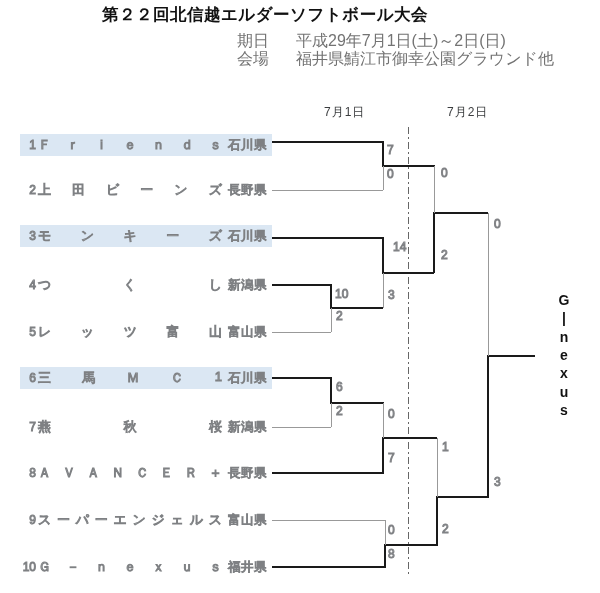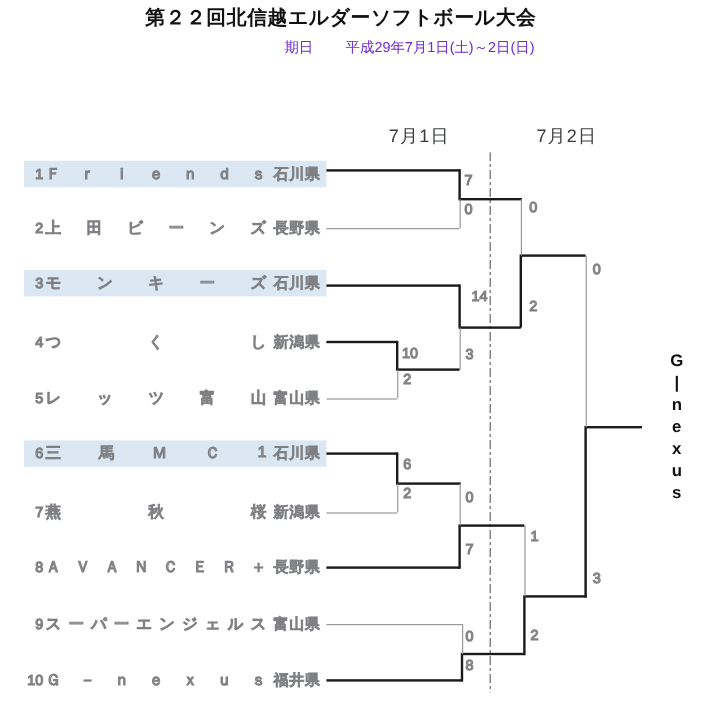--- a/index.html
+++ b/index.html
@@ -1,28 +1,28 @@
 <!DOCTYPE html>
 <html><head>
 <meta charset="utf-8">
 <style>
   html,body{margin:0;padding:0;background:#fff;}
   body{width:600px;height:593px;overflow:hidden;
        font-family:"Liberation Sans","DejaVu Sans",sans-serif;}
   .stage{position:relative;width:600px;height:593px;}
 
   .title{position:absolute;left:0;top:4px;width:530px;text-align:center;
-         font-size:16.5px;font-weight:bold;color:#111;letter-spacing:.5px;padding-left:19px;}
-
-  .info-row{position:absolute;left:237px;font-size:12px;color:#6d28d9;white-space:nowrap;}
+         font-size:16.5px;font-weight:bold;color:#111;letter-spacing:.5px;}
+
+  .info-row{position:absolute;left:237px;font-size:16px;color:#737373;white-space:nowrap;}
   .info-row .lbl{margin-right:27px;}
   #info-date{top:31px}
   #info-venue{top:49px}
 
-  .day-header{position:absolute;top:104px;font-size:15px;color:#3a3c3e;letter-spacing:1px;}
+  .day-header{position:absolute;top:104px;font-size:12px;color:#3a3c3e;letter-spacing:1px;}
   #day1{left:324px}
   #day2{left:447px}
 
   .separator{position:absolute;left:408px;top:127px;width:1px;height:450px;
      background:repeating-linear-gradient(to bottom,#666 0 7px,transparent 7px 10px,#666 10px 12px,transparent 12px 15px);}
 
   .team-row{position:absolute;left:20px;width:252px;height:22px;display:flex;align-items:center;
             color:#c9cbce;-webkit-text-stroke:1px #7e8083;white-space:nowrap;}
   .team-row.hl{background:#dbe7f3;}
   .seed{width:16px;text-align:right;font-size:12px;flex:0 0 16px;}
@@ -39,20 +39,23 @@
             font-size:14px;font-weight:bold;color:#111;}
 </style>
 </head>
 <body>
 
 <div class="stage">
   <div class="title">第２２回北信越エルダーソフトボール大会</div>
 
   <div class="info-row" id="info-date">
     <span class="lbl">期日</span><span>平成29年7月1日(土)～2日(日)</span>
+  </div>
+  <div class="info-row" id="info-venue">
+    <span class="lbl">会場</span><span>福井県鯖江市御幸公園グラウンド他</span>
   </div>
 
   <div class="day-header" id="day1">7月1日</div>
   <div class="day-header" id="day2">7月2日</div>
 
   <div class="separator"></div>
 
   <div id="rows">
       <div class="team-row hl" style="top: 134px;">
         <span class="seed">1</span>

